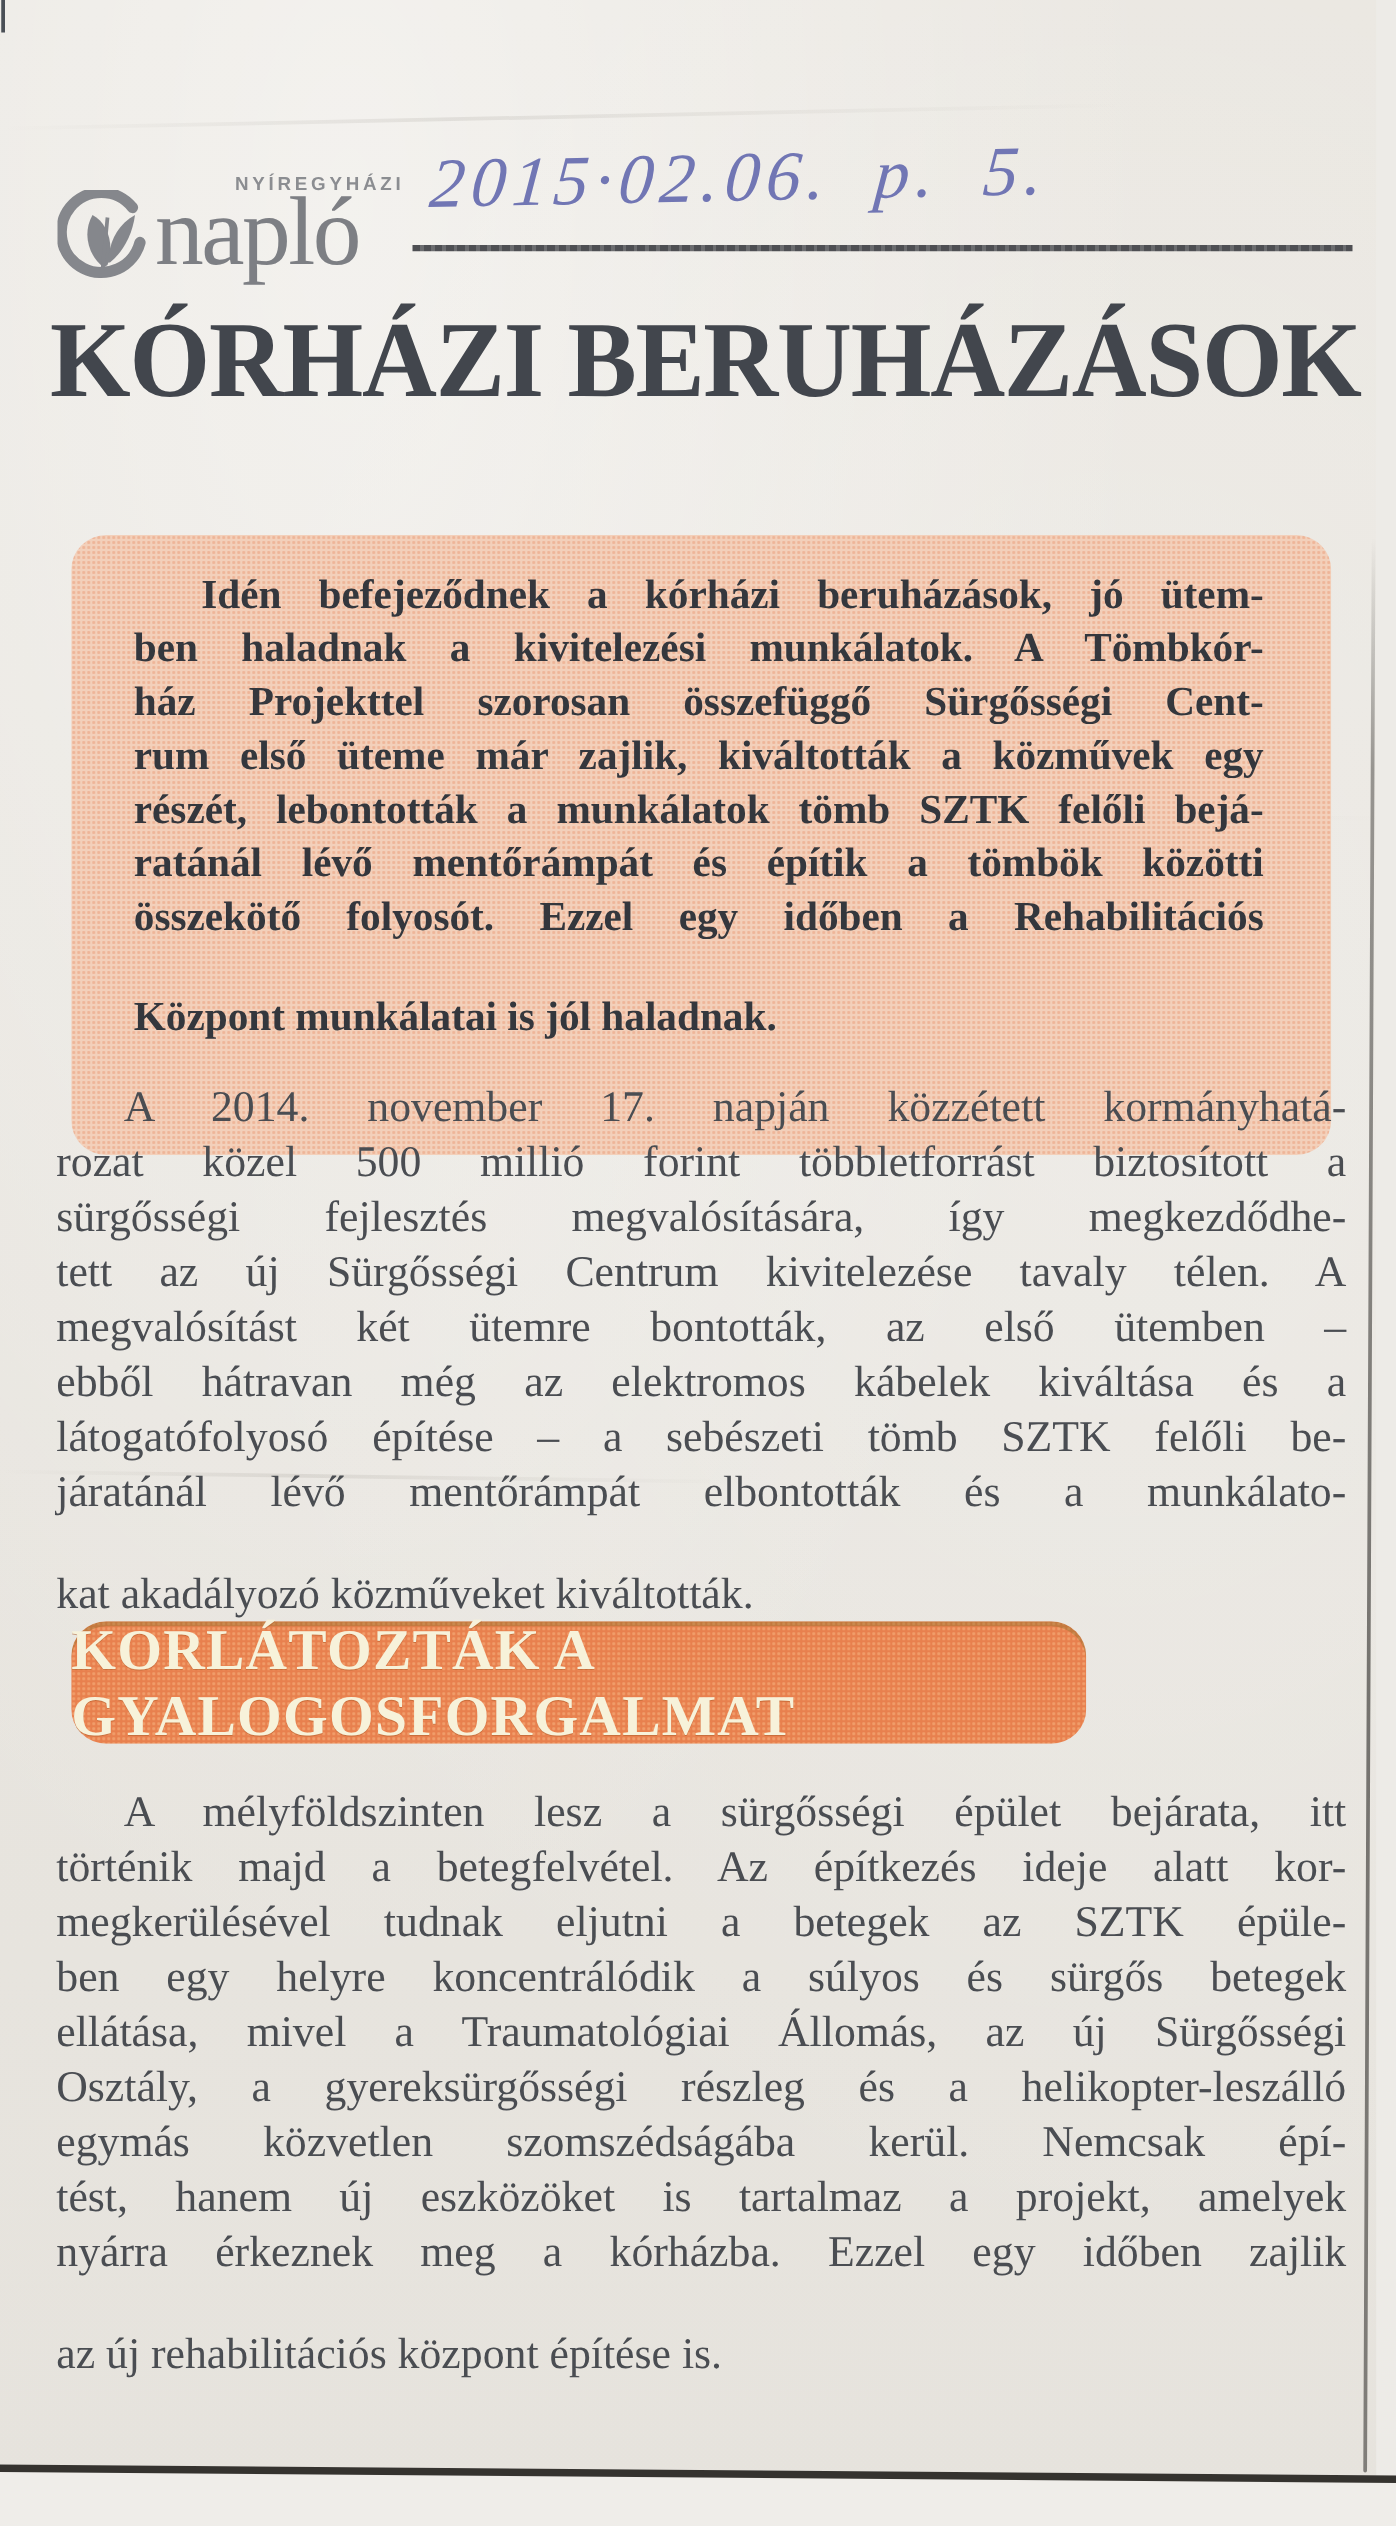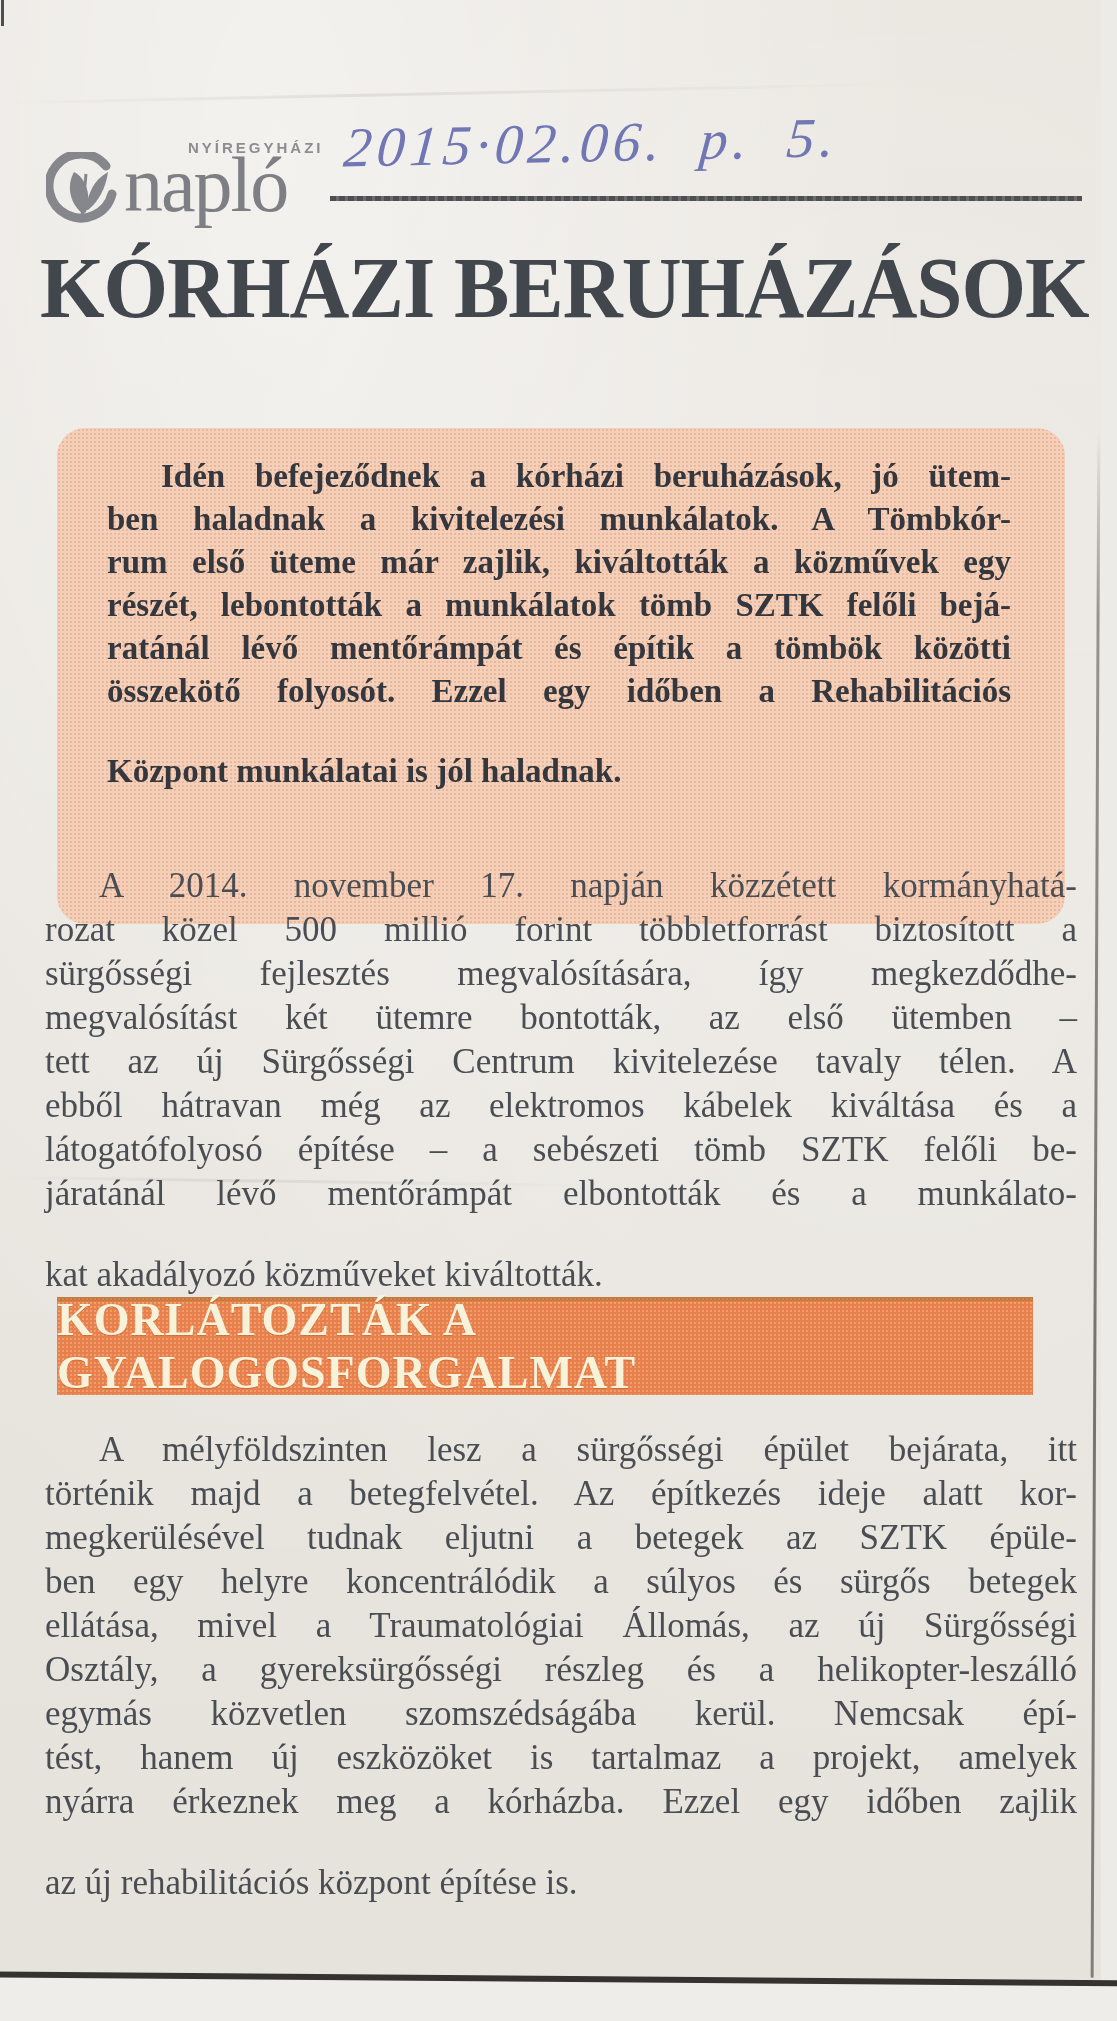--- a/index.html
+++ b/index.html
@@ -79,27 +79,27 @@
   .body1{top:864px;}
   .body2{top:1428px;}
   .body-block .ln{font-size:35px;line-height:44px;color:#4a4d52;}
 
   .ln{text-align:justify;text-align-last:justify;}
   .ln.last{text-align-last:left;margin-top:37px;}
   .ln.first{text-indent:54px;}
 
   
   .subhead{
-    position:absolute;left:57px;top:1297px;width:976px;height:98px;
+    position:absolute;left:57px;top:1297px;width:812px;height:98px;
     background:
       radial-gradient(rgba(255,214,160,.35) 1px, rgba(255,214,160,0) 1.4px),
       #e8804e;
     background-size:4px 4px, auto;
     box-shadow:inset 0 4px 0 rgba(130,105,35,.35);
-    display:flex;align-items:center;justify-content:center;
+    display:flex;align-items:center;justify-content:center;border-radius:28px;
   }
   .subhead span{
     font-size:46px;font-weight:700;letter-spacing:1px;color:#f7f2da;
     text-shadow:0 1px 0 rgba(170,90,40,.5);
   }
 </style>
 </head>
 <body>
 
 <div class="page">
@@ -118,33 +118,34 @@
   <div class="brand-small">NYÍREGYHÁZI</div>
   <div class="brand-large">napló</div>
   <div class="handwriting">2015·02.06. p. 5.</div>
   <div class="date-rule"></div>
 
   <h1 class="headline">KÓRHÁZI BERUHÁZÁSOK</h1>
 
   <section class="lead-box">
     <div class="ln first">Idén befejeződnek a kórházi beruházások, jó ütem-</div>
     <div class="ln">ben haladnak a kivitelezési munkálatok. A Tömbkór-</div>
+    <div class="ln">ház Projekttel szorosan összefüggő Sürgősségi Cent-</div>
     <div class="ln">rum első üteme már zajlik, kiváltották a közművek egy</div>
     <div class="ln">részét, lebontották a munkálatok tömb SZTK felőli bejá-</div>
     <div class="ln">ratánál lévő mentőrámpát és építik a tömbök közötti</div>
     <div class="ln">összekötő folyosót. Ezzel egy időben a Rehabilitációs</div>
     <div class="ln last">Központ munkálatai is jól haladnak.</div>
   </section>
 
   <section class="body-block body1">
     <div class="ln first">A 2014. november 17. napján közzétett kormányhatá-</div>
     <div class="ln">rozat közel 500 millió forint többletforrást biztosított a</div>
     <div class="ln">sürgősségi fejlesztés megvalósítására, így megkezdődhe-</div>
+    <div class="ln">tett az új Sürgősségi Centrum kivitelezése tavaly télen. A</div>
     <div class="ln">megvalósítást két ütemre bontották, az első ütemben –</div>
-    <div class="ln">tett az új Sürgősségi Centrum kivitelezése tavaly télen. A</div>
     <div class="ln">ebből hátravan még az elektromos kábelek kiváltása és a</div>
     <div class="ln">látogatófolyosó építése – a sebészeti tömb SZTK felőli be-</div>
     <div class="ln">járatánál lévő mentőrámpát elbontották és a munkálato-</div>
     <div class="ln last">kat akadályozó közműveket kiváltották.</div>
   </section>
 
   <div class="subhead">
     <span>KORLÁTOZTÁK A GYALOGOSFORGALMAT</span>
   </div>
 

